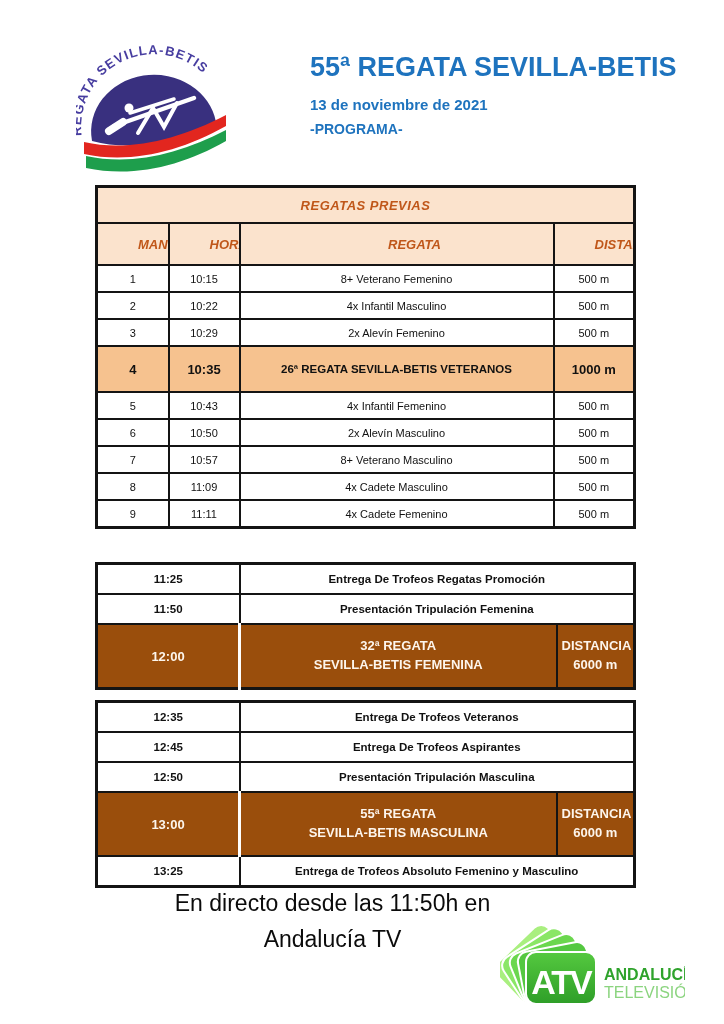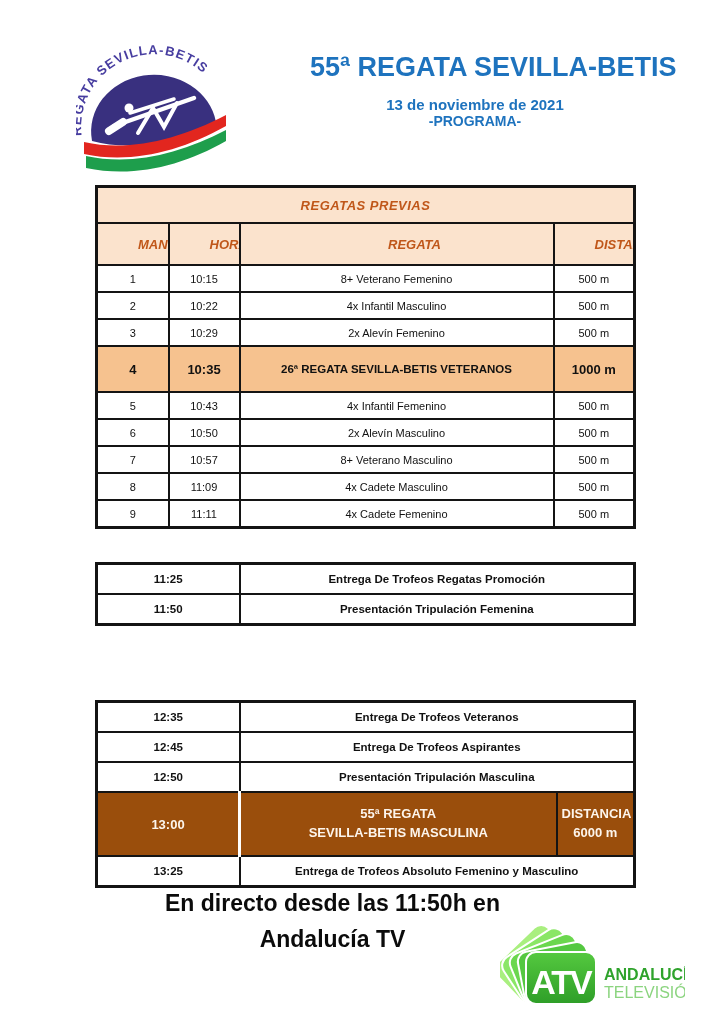--- a/index.html
+++ b/index.html
@@ -11,24 +11,24 @@
     --border:#141414;
   }
   html,body{margin:0;padding:0;background:#ffffff;}
   .page{
     position:relative;width:724px;height:1024px;background:#fff;
     font-family:"Liberation Sans",sans-serif;color:#111;overflow:hidden;margin:0 auto;
   }
   
   .header{position:absolute;top:40px;left:0;width:724px;height:145px;}
   .logo{position:absolute;left:76px;top:2px;width:164px;height:134px;}
-  .titles{position:absolute;left:310px;top:12px;width:330px;text-align:center;}
+  .titles{position:absolute;left:310px;top:12px;width:330px;text-align:left;}
   .doc-title{font-size:27px;font-weight:bold;color:var(--blue);white-space:nowrap;}
   .doc-date{margin-top:13px;font-size:15px;font-weight:bold;color:var(--blue);}
-  .doc-program{font-size:14px;font-weight:bold;color:var(--blue);}
+  .doc-program{margin-top:8px;font-size:14px;font-weight:bold;color:var(--blue);}
   
   table{border-collapse:collapse;table-layout:fixed;width:538px;position:absolute;left:95px;
         border:3px solid var(--border);}
   td,th{border:2px solid var(--border);padding:0 4px;text-align:center;vertical-align:middle;
         overflow:hidden;white-space:nowrap;}
   .previas{top:185px;}
   .previas .tbl-title{height:34px;background:var(--hdr-bg);color:var(--hdr-text);
         font-style:italic;font-weight:bold;font-size:13px;letter-spacing:.5px;}
   .previas .colhead th{height:40px;background:var(--hdr-bg);color:var(--hdr-text);
         font-style:italic;font-weight:bold;font-size:13px;padding-left:40px;}
@@ -38,21 +38,21 @@
   .sched{}
   .sched td{font-weight:bold;font-size:11.5px;height:28px;}
   .sched tr.feature td{height:62px;background:var(--brown);color:#FDF5EC;font-size:13px;}
   .sched tr.feature td.time{border-right:3px solid #ffffff;}
   .sched tr.feature .l1,.sched tr.feature .l2{line-height:1.45;}
   #sched-femenina{top:562px;}
   #sched-masculina{top:700px;}
   
   .footer{position:absolute;top:880px;left:0;width:724px;height:144px;}
   .broadcast{position:absolute;left:95px;top:6px;width:475px;text-align:center;
-        font-size:23px;font-weight:bold;color:#0b0b0b;line-height:1.55;}
+        font-size:23px;font-weight:normal;color:#0b0b0b;line-height:1.55;}
   .atv{position:absolute;left:500px;top:30px;width:185px;height:108px;text-align:right;}
 </style>
 </head>
 <body>
 
 <div class="page">
 
   <div class="header">
     <div class="logo">
       <svg viewBox="0 0 164 134" width="164" height="134">
@@ -170,20 +170,31 @@
       </colgroup>
     <tbody>
         <tr>
           <td class="time">11:25</td>
           <td class="event" colspan="2">Entrega De Trofeos Regatas Promoción</td>
         </tr>
         <tr>
           <td class="time">11:50</td>
           <td class="event" colspan="2">Presentación Tripulación Femenina</td>
         </tr>
+        <tr class="feature">
+          <td class="time">12:00</td>
+          <td class="name">
+            <div class="l1">32ª REGATA</div>
+            <div class="l2">SEVILLA-BETIS FEMENINA</div>
+          </td>
+          <td class="dist">
+            <div class="l1">DISTANCIA</div>
+            <div class="l2">6000 m</div>
+          </td>
+        </tr>
       </tbody>
   </table>
 
   <table class="sched" id="sched-masculina">
     <colgroup>
         <col style="width:143px">
         <col style="width:317px">
         <col style="width:78px">
       </colgroup>
     <tbody>

